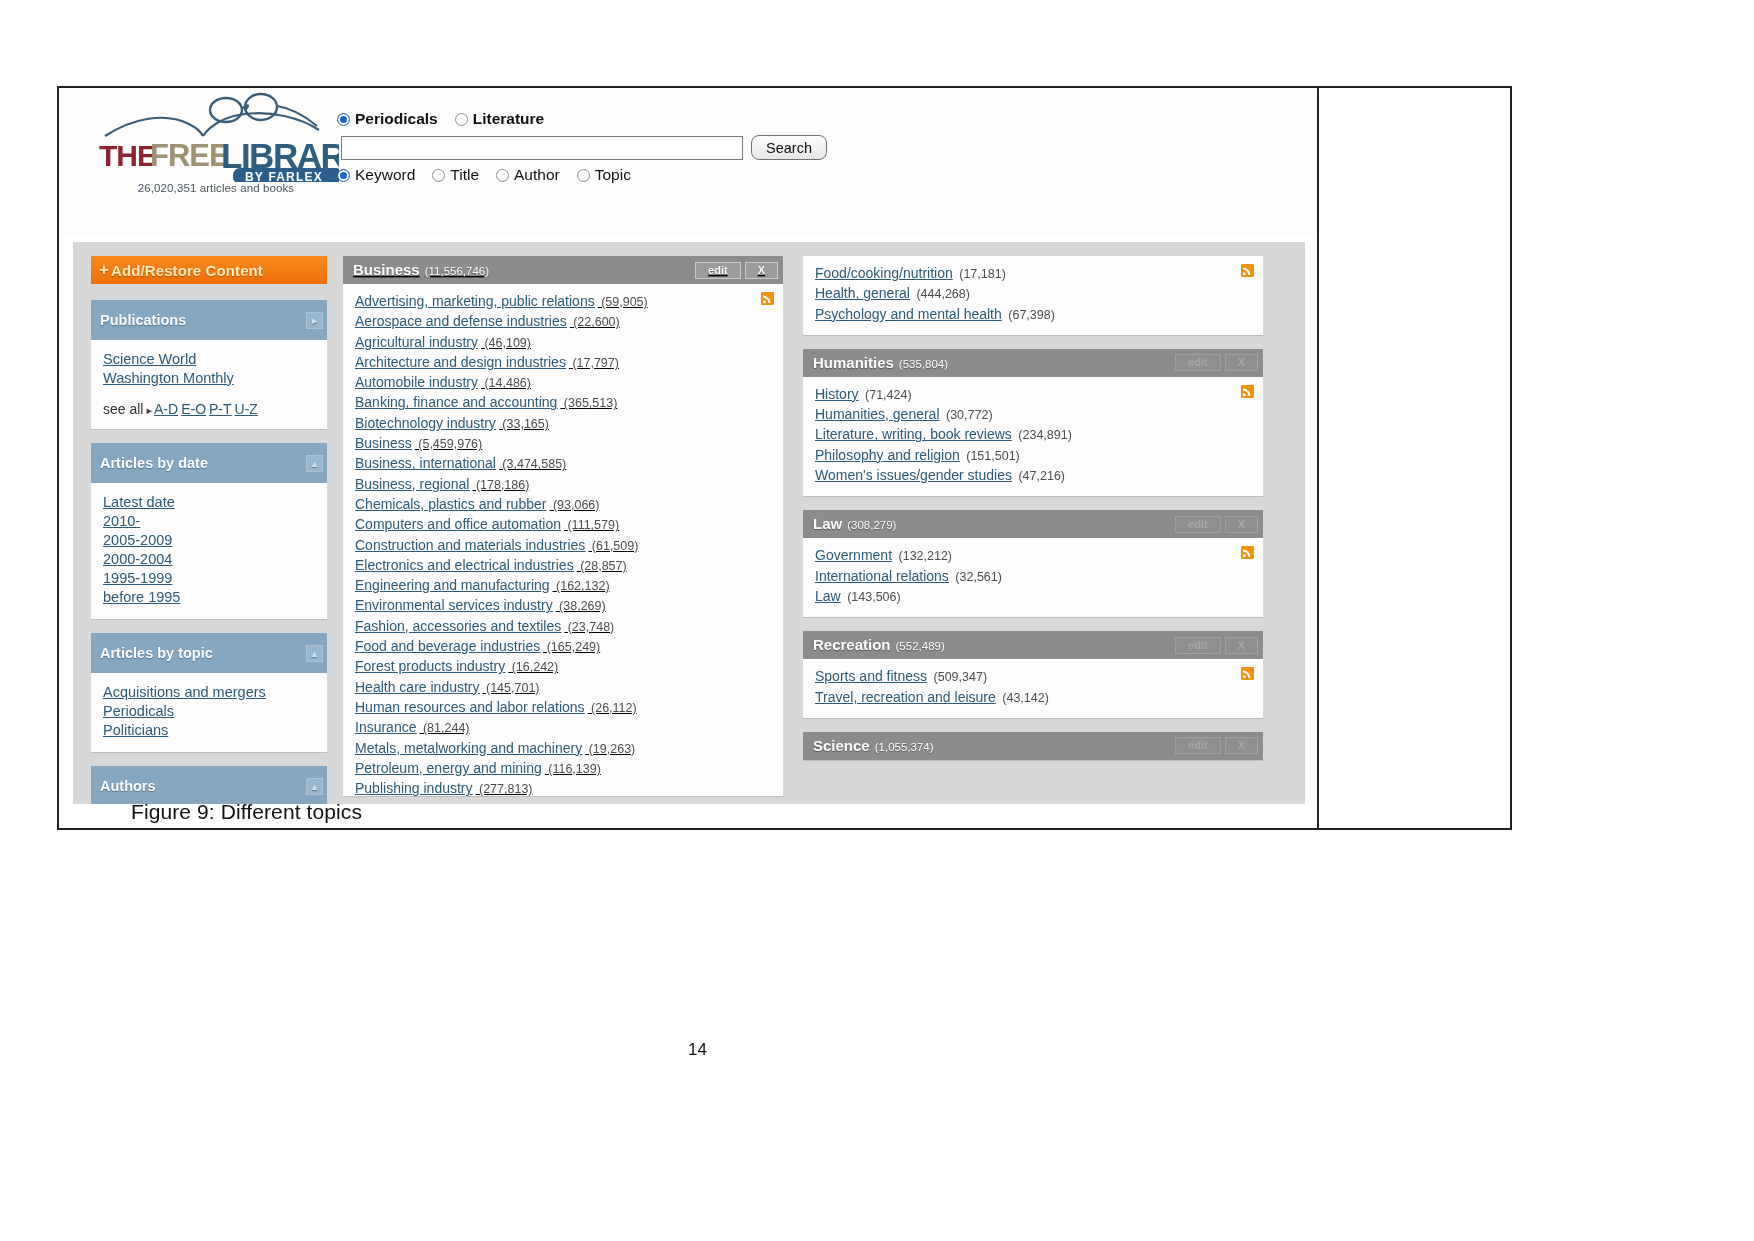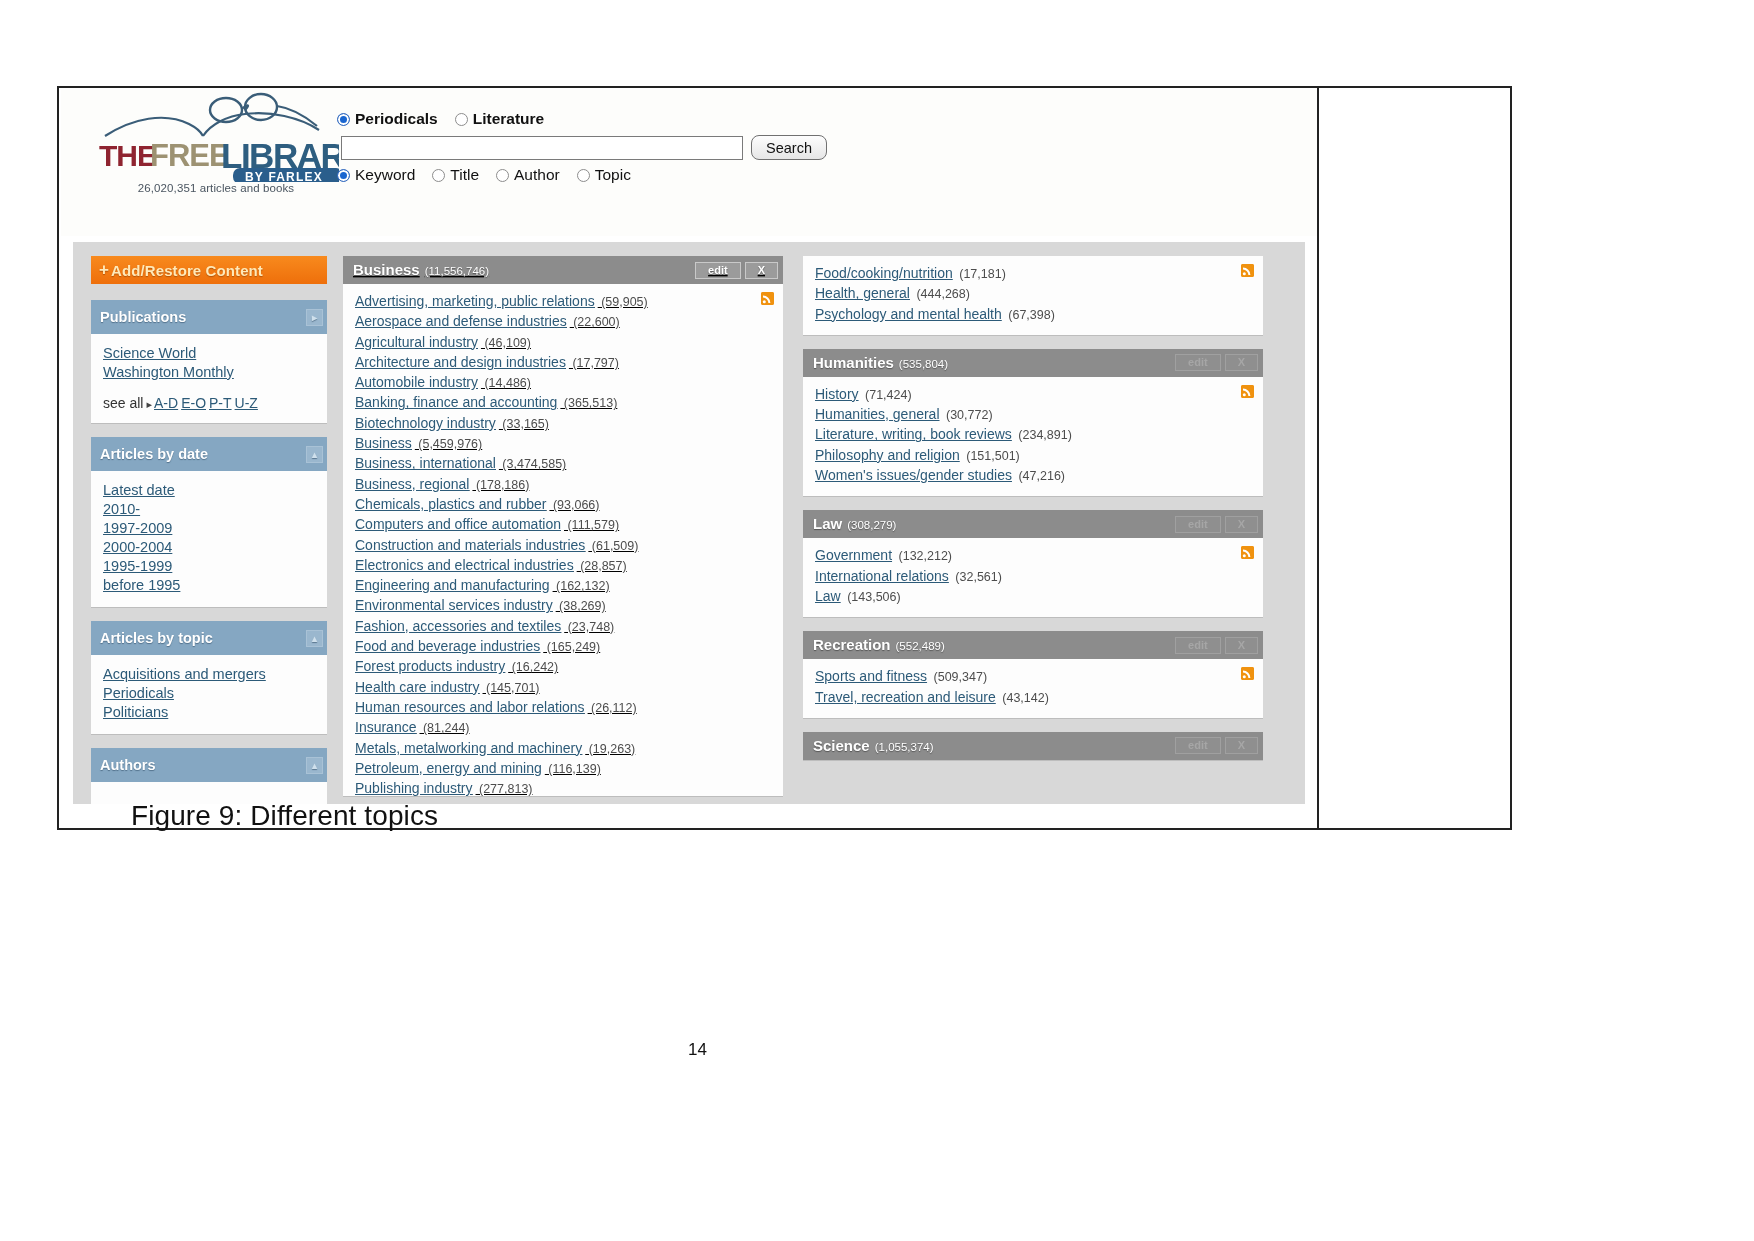--- a/index.html
+++ b/index.html
@@ -32,21 +32,21 @@
     left: 1317px;
     top: 86px;
     width: 2px;
     height: 744px;
     background: #222;
   }
   #figure-caption {
     position: absolute;
     left: 131px;
     top: 800px;
-    font-size: 28px;
+    font-size: 21px;
     color: #111;
     letter-spacing: .1px;
     white-space: nowrap;
   }
   #page-number {
     position: absolute;
     left: 0;
     top: 1040px;
     width: 1395px;
     text-align: center;
@@ -191,21 +191,21 @@
     padding-left: 8px;
     letter-spacing: .1px;
     margin-bottom: 16px;
     text-shadow: 0 1px 1px rgba(120,50,0,.5);
     cursor: pointer;
   }
   #add-restore .plus { font-size: 17px; margin-right: 2px; }
 
   
   .blue-head {
-    height: 34px;
+    height: 40px;
     background: #85a7c2;
     color: #ffffff;
     font-size: 14.5px;
     font-weight: bold;
     display: flex;
     align-items: center;
     justify-content: space-between;
     padding: 0 4px 0 9px;
     text-shadow: 0 1px 1px rgba(40,70,95,.55);
   }
@@ -404,21 +404,21 @@
         </div>
 
         <div class="panel">
           <div class="blue-head">
             <span>Articles by date</span>
             <span class="ctrl">▴</span>
           </div>
           <div class="panel-body">
             <a class="sb-link">Latest date</a>
             <a class="sb-link">2010-</a>
-            <a class="sb-link">1997-2009</a>
+            <a class="sb-link">2005-2009</a>
             <a class="sb-link">2000-2004</a>
             <a class="sb-link">1995-1999</a>
             <a class="sb-link">before 1995</a>
           </div>
         </div>
 
         <div class="panel">
           <div class="blue-head">
             <span>Articles by topic</span>
             <span class="ctrl">▴</span>

